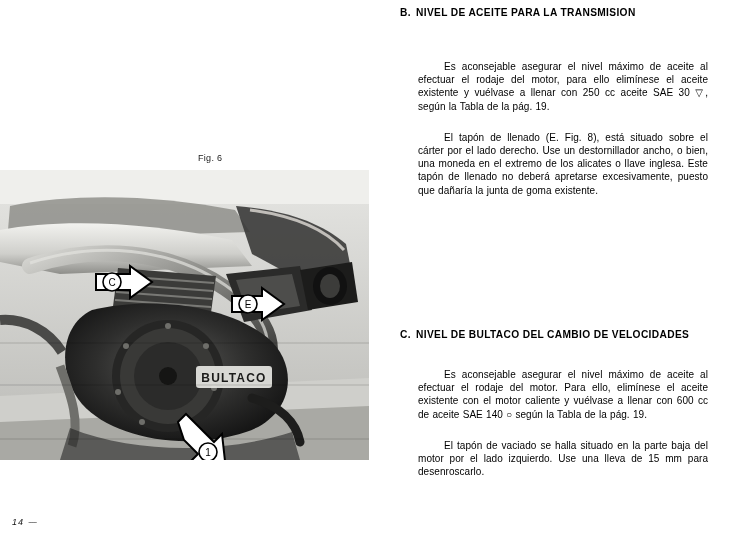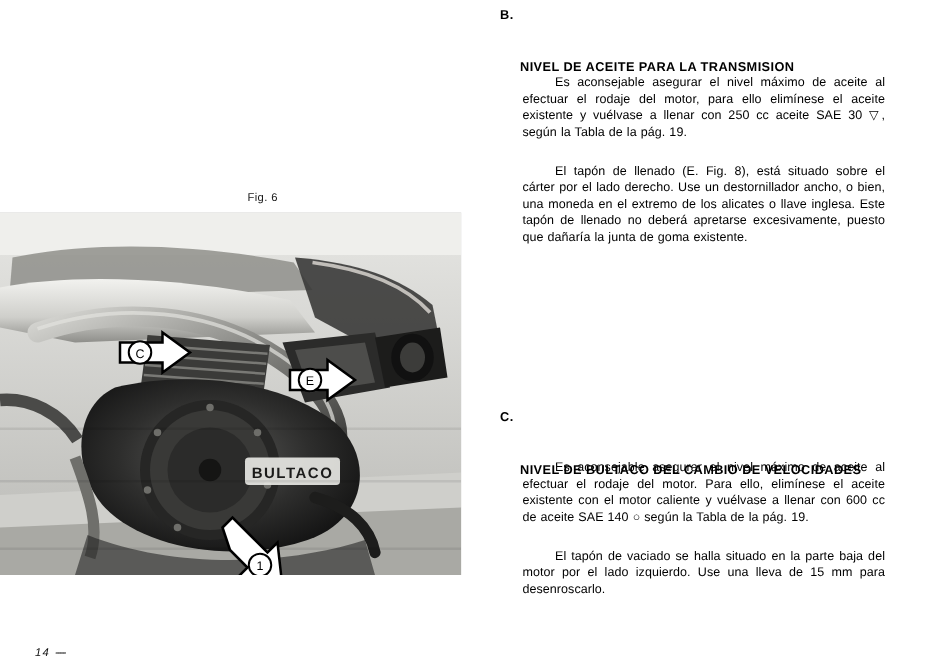--- a/index.html
+++ b/index.html
@@ -42,21 +42,21 @@
     top: 170px;
     width: 369px;
     height: 290px;
     overflow: hidden;
     background: #d8d8d6;
   }
   .photo-svg { display: block; }
 
   .page-number {
     position: absolute;
-    left: 28px;
+    left: 12px;
     top: 517px;
     font-size: 9px;
     letter-spacing: 1px;
     color: #111;
     font-style: italic;
   }
   .page-number .dashes {
     margin-left: 4px;
     letter-spacing: -1px;
   }
@@ -73,21 +73,21 @@
     display: flex;
     font-size: 10.2px;
     font-weight: bold;
     letter-spacing: 0.35px;
     line-height: 13px;
   }
   .sec-head .letter {
     width: 16px;
     flex: none;
   }
-  .sec-head .head-text { flex: 1; margin-top: 42px; }
+  .sec-head .head-text { flex: 1; }
   .sec-head .head-text .l2 { display: block; }
 
   p.para {
     font-size: 10px;
     line-height: 13.2px;
     text-align: justify;
     margin: 18px;
     text-indent: 26px;
     letter-spacing: 0.05px;
     word-spacing: 0.4px;

